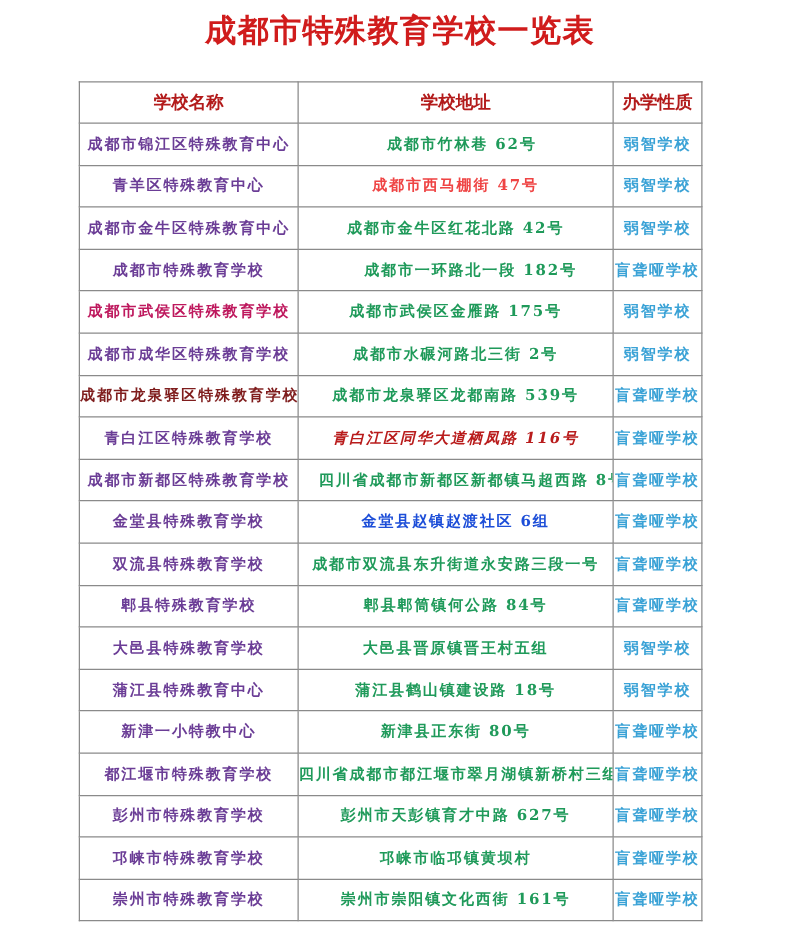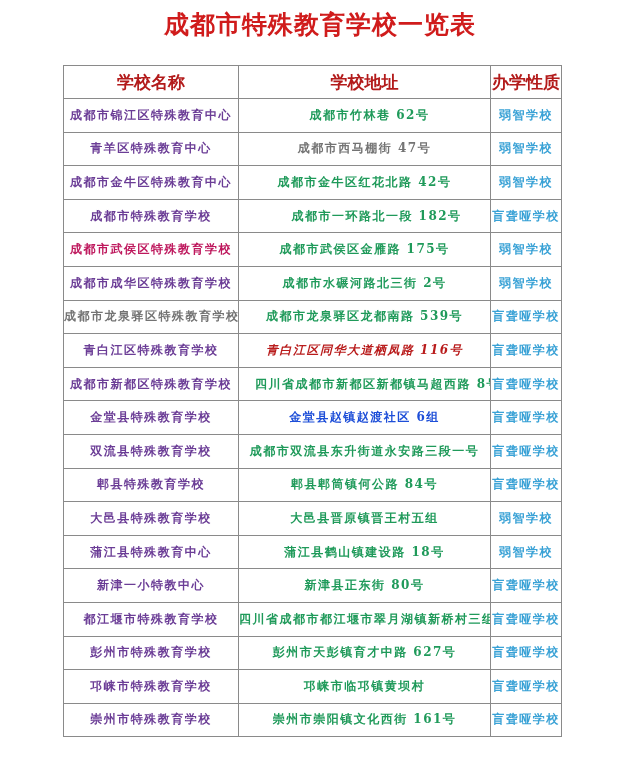--- a/index.html
+++ b/index.html
@@ -13,21 +13,21 @@
     position: absolute; left: 63px; top: 65px;
     border-collapse: collapse; table-layout: fixed;
     width: 498px;
   }
   table.schools th, table.schools td {
     border: 1.5px solid #8a8a8a; text-align: center; vertical-align: middle;
     padding: 0; white-space: nowrap; overflow: hidden;
   }
   table.schools th {
     height: 32px; font-family: "DejaVu Sans", "Liberation Sans", sans-serif;
-    font-weight: bold; font-size: 17px;
+    font-weight: bold; font-size: 14px;
   }
   table.schools td { height: 32.6px; font-size: 12px; font-weight: bold; letter-spacing: 1.5px; }
   col.c-name { width: 175px; }
   col.c-addr { width: 252px; }
   col.c-type { width: 71px; }
   td.name { }
   td.addr { }
   td.type { letter-spacing: 1px; }
 </style>
 </head>
@@ -49,21 +49,21 @@
     </tr>
   </thead>
   <tbody id="rows">
       <tr>
         <td class="name" style="color: rgb(107, 61, 150); border-color: rgb(138, 138, 138);">成都市锦江区特殊教育中心</td>
         <td class="addr" style="color: rgb(31, 154, 90); border-color: rgb(138, 138, 138); padding-left: 10px;">成都市竹林巷 62号</td>
         <td class="type" style="color: rgb(58, 162, 214); border-color: rgb(138, 138, 138);">弱智学校</td>
       </tr>
       <tr>
         <td class="name" style="color: rgb(107, 61, 150); border-color: rgb(138, 138, 138);">青羊区特殊教育中心</td>
-        <td class="addr" style="color: #737373; border-color: rgb(138, 138, 138);">成都市西马棚街 47号</td>
+        <td class="addr" style="color: #ef4444; border-color: rgb(138, 138, 138);">成都市西马棚街 47号</td>
         <td class="type" style="color: rgb(58, 162, 214); border-color: rgb(138, 138, 138);">弱智学校</td>
       </tr>
       <tr>
         <td class="name" style="color: rgb(107, 61, 150); border-color: rgb(138, 138, 138);">成都市金牛区特殊教育中心</td>
         <td class="addr" style="color: rgb(31, 154, 90); border-color: rgb(138, 138, 138);">成都市金牛区红花北路 42号</td>
         <td class="type" style="color: rgb(58, 162, 214); border-color: rgb(138, 138, 138);">弱智学校</td>
       </tr>
       <tr>
         <td class="name" style="color: rgb(107, 61, 150); border-color: rgb(138, 138, 138);">成都市特殊教育学校</td>
         <td class="addr" style="color: rgb(31, 154, 90); border-color: rgb(138, 138, 138); padding-left: 24px;">成都市一环路北一段 182号</td>
@@ -73,21 +73,21 @@
         <td class="name" style="color: #be185d; border-color: rgb(138, 138, 138);">成都市武侯区特殊教育学校</td>
         <td class="addr" style="color: rgb(31, 154, 90); border-color: rgb(138, 138, 138);">成都市武侯区金雁路 175号</td>
         <td class="type" style="color: rgb(58, 162, 214); border-color: rgb(138, 138, 138);">弱智学校</td>
       </tr>
       <tr>
         <td class="name" style="color: rgb(107, 61, 150); border-color: rgb(138, 138, 138);">成都市成华区特殊教育学校</td>
         <td class="addr" style="color: rgb(31, 154, 90); border-color: rgb(138, 138, 138);">成都市水碾河路北三街 2号</td>
         <td class="type" style="color: rgb(58, 162, 214); border-color: rgb(138, 138, 138);">弱智学校</td>
       </tr>
       <tr>
-        <td class="name" style="color: #737373; border-color: rgb(138, 138, 138);">成都市龙泉驿区特殊教育学校</td>
+        <td class="name" style="color: #7f1d1d; border-color: rgb(138, 138, 138);">成都市龙泉驿区特殊教育学校</td>
         <td class="addr" style="color: rgb(31, 154, 90); border-color: rgb(138, 138, 138);">成都市龙泉驿区龙都南路 539号</td>
         <td class="type" style="color: rgb(58, 162, 214); border-color: rgb(138, 138, 138);">盲聋哑学校</td>
       </tr>
       <tr>
         <td class="name" style="color: rgb(107, 61, 150); border-color: rgb(138, 138, 138);">青白江区特殊教育学校</td>
         <td class="addr" style="color: #b91c1c; border-color: rgb(138, 138, 138); font-style: italic;">青白江区同华大道栖凤路 116号</td>
         <td class="type" style="color: rgb(58, 162, 214); border-color: rgb(138, 138, 138);">盲聋哑学校</td>
       </tr>
       <tr>
         <td class="name" style="color: rgb(107, 61, 150); border-color: rgb(138, 138, 138);">成都市新都区特殊教育学校</td>

